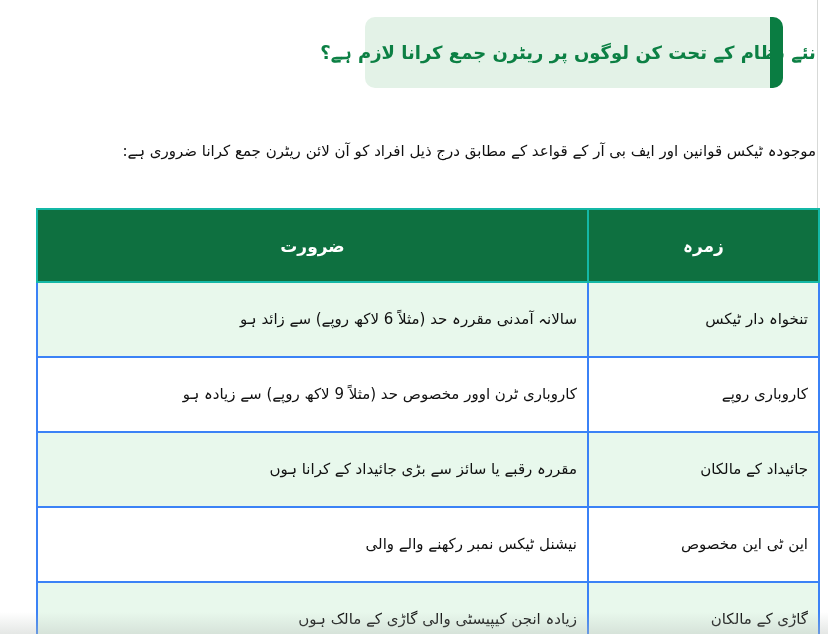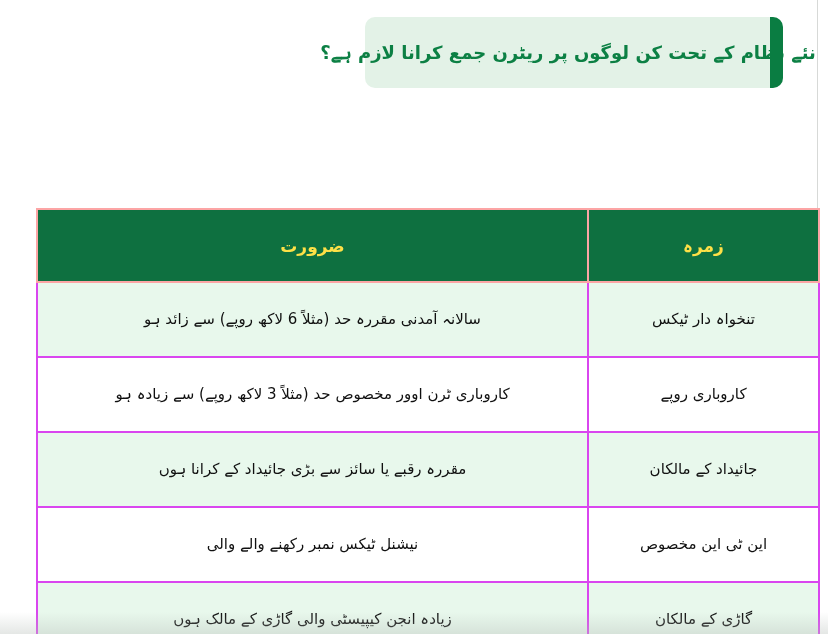--- a/index.html
+++ b/index.html
@@ -88,74 +88,74 @@
     width: 782px;
     border-collapse: collapse;
     direction: rtl;
     table-layout: fixed;
   }
   .requirements-table col.col-category { width: 231px; }
   .requirements-table col.col-requirement { width: 551px; }
 
   .requirements-table th {
     background: #0e7040;
-    color: #fde047;
+    color: #ffffff;
     font-weight: bold;
     font-size: 17px;
     height: 69px;
     text-align: center;
     vertical-align: middle;
-    border: 2px solid #fca5a5;
+    border: 2px solid #14b8a6;
   }
   .requirements-table td {
     height: 65px;
-    text-align: center;
     vertical-align: middle;
     font-size: 15px;
     color: #101010;
-    border: 2px solid #d946ef;
+    border: 2px solid #3b82f6;
     padding: 4px 10px;
     line-height: 1.8;
   }
   .requirements-table tr.row-tint td { background: #e8f8ec; }
   .requirements-table tr.row-plain td { background: #ffffff; }
   .requirements-table { border: 2px solid #0c6b38; }
 </style>
 </head>
 <body>
 
 <div class="screen">
 
   <div class="page-edge-right"></div>
 
   <div class="title-banner">
     <div class="title-accent-bar"></div>
     <div class="page-title">نئے نظام کے تحت کن لوگوں پر ریٹرن جمع کرانا لازم ہے؟</div>
   </div>
 
+  <div class="intro-paragraph">موجودہ ٹیکس قوانین اور ایف بی آر کے قواعد کے مطابق درج ذیل افراد کو آن لائن ریٹرن جمع کرانا ضروری ہے:</div>
 
   <table class="requirements-table">
     <colgroup>
       <col class="col-category">
       <col class="col-requirement">
     </colgroup>
     <thead>
       <tr>
         <th>زمرہ</th>
         <th>ضرورت</th>
       </tr>
     </thead>
     <tbody>
       <tr class="row-tint">
         <td>تنخواہ دار ٹیکس</td>
         <td>سالانہ آمدنی مقررہ حد (مثلاً 6 لاکھ روپے) سے زائد ہو</td>
       </tr>
       <tr class="row-plain">
         <td>کاروباری روپے</td>
-        <td>کاروباری ٹرن اوور مخصوص حد (مثلاً 3 لاکھ روپے) سے زیادہ ہو</td>
+        <td>کاروباری ٹرن اوور مخصوص حد (مثلاً 9 لاکھ روپے) سے زیادہ ہو</td>
       </tr>
       <tr class="row-tint">
         <td>جائیداد کے مالکان</td>
         <td>مقررہ رقبے یا سائز سے بڑی جائیداد کے کرانا ہوں</td>
       </tr>
       <tr class="row-plain">
         <td>این ٹی این مخصوص</td>
         <td>نیشنل ٹیکس نمبر رکھنے والے والی</td>
       </tr>
       <tr class="row-tint">

